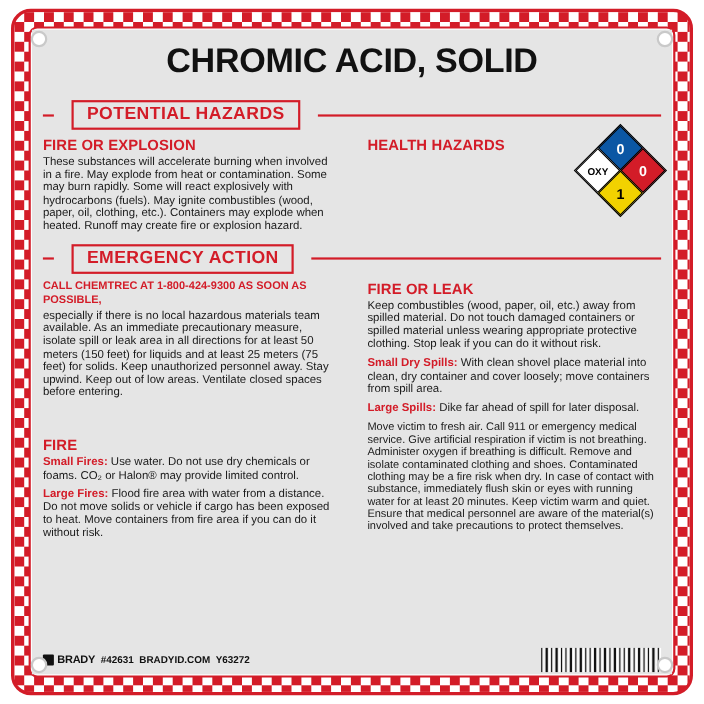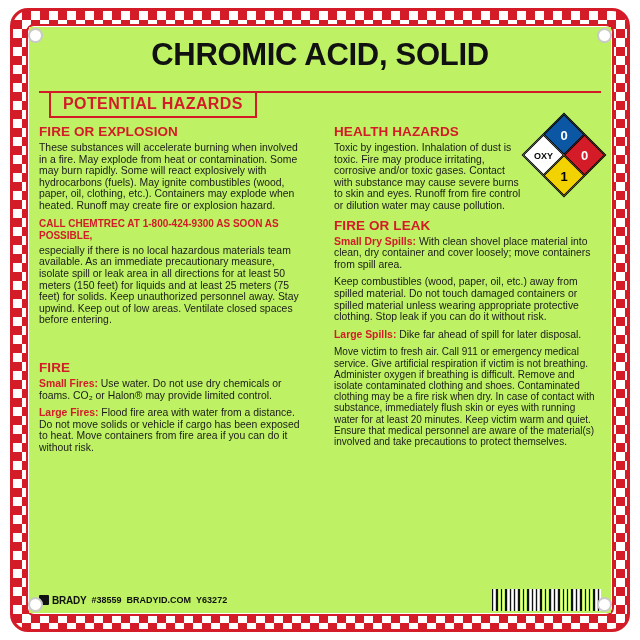--- a/index.html
+++ b/index.html
@@ -29,21 +29,21 @@
     content:"";
     position:absolute;
     left:13px;top:13px;right:13px;bottom:13px;
     background:#ffffff;
     border:2px solid #d31c28;
     border-radius:8px;
   }
   .inner{
     position:absolute;
     left:29px;top:27px;right:29px;bottom:27px;
-    background:#bef264;
+    background:#e5e5e5;
     z-index:3;
     padding:4px 10px 0 10px;
     box-sizing:border-box;
     overflow:hidden;
   }
   
   .hole{
     position:absolute;width:11px;height:11px;border-radius:50%;
     background:#ffffff;border:2px solid #c9c9c9;z-index:5;
   }
@@ -58,22 +58,22 @@
     font-size:31px;
     letter-spacing:-0.3px;
     color:#111111;
     margin:6px 0 6px 0;
     font-family:"Liberation Sans", sans-serif;
   }
 
   
   .banner{
     display:flex;
-    align-items:flex-start;
-    gap:0;
+    align-items:center;
+    gap:16px;
     margin:18px 0 6px 0;
   }
   .banner .rule{flex:1 1 auto;height:2px;background:#d31c28;}
   .banner .lbl{
     border:2px solid #d31c28;
     color:#d31c28;
     font-weight:bold;
     font-size:16px;
     letter-spacing:.4px;
     padding:2px 12px 3px 12px;
@@ -197,52 +197,56 @@
               </div>
             <div class="q white">
                 <span>OXY</span>
               </div>
             <div class="q yellow">
                 <span>1</span>
               </div>
           </div>
         </div>
         <h3>HEALTH HAZARDS</h3>
-        <p style="width:72%">Toxic by ingestion. Inhalation of dust is toxic. Fire may produce irritating, corrosive and/or toxic gases. Contact with substance may cause severe burns to skin and eyes. Runoff from fire control or dilution water may cause pollution.</p>
-      </div>
-    </div>
-
+      </div>
+    </div>
+
+    <div class="banner left" style="margin-top:4px">
+      <div class="rule first"></div>
+      <div class="lbl">EMERGENCY ACTION</div>
+      <div class="rule"></div>
+    </div>
 
     <div class="cols">
       <div class="col-l">
         <p class="ea-title">CALL CHEMTREC AT 1-800-424-9300 AS SOON AS POSSIBLE,</p>
         <p> especially if there is no local hazardous materials team available. As an immediate precautionary measure, isolate spill or leak area in all directions for at least 50 meters (150 feet) for liquids and at least 25 meters (75 feet) for solids. Keep unauthorized personnel away. Stay upwind. Keep out of low areas. Ventilate closed spaces before entering.</p>
 
         <h3 style="margin-top:34px">FIRE</h3>
         <p><span class="inline-h">Small Fires:</span><span> Use water. Do not use dry chemicals or foams. CO₂ or Halon® may provide limited control.</span></p>
         <p><span class="inline-h">Large Fires:</span><span> Flood fire area with water from a distance. Do not move solids or vehicle if cargo has been exposed to heat. Move containers from fire area if you can do it without risk.</span></p>
       </div>
 
       <div class="col-r">
         <h3>FIRE OR LEAK</h3>
+        <p>Keep combustibles (wood, paper, oil, etc.) away from spilled material. Do not touch damaged containers or spilled material unless wearing appropriate protective clothing. Stop leak if you can do it without risk.</p>
         <p><span class="inline-h">Small Dry Spills:</span><span> With clean shovel place material into clean, dry container and cover loosely; move containers from spill area.</span></p>
-        <p>Keep combustibles (wood, paper, oil, etc.) away from spilled material. Do not touch damaged containers or spilled material unless wearing appropriate protective clothing. Stop leak if you can do it without risk.</p>
         <p><span class="inline-h">Large Spills:</span><span> Dike far ahead of spill for later disposal.</span></p>
 
         <p style="font-size:10px;line-height:11.2px">Move victim to fresh air. Call 911 or emergency medical service. Give artificial respiration if victim is not breathing. Administer oxygen if breathing is difficult. Remove and isolate contaminated clothing and shoes. Contaminated clothing may be a fire risk when dry. In case of contact with substance, immediately flush skin or eyes with running water for at least 20 minutes. Keep victim warm and quiet. Ensure that medical personnel are aware of the material(s) involved and take precautions to protect themselves.</p>
       </div>
     </div>
 
     <div class="footer">
       <div class="lft">
         <span class="brady-logo">
             <span class="brady-mark"></span>
             <span>BRADY</span>
           </span>
-        <span>#38559</span>
+        <span>#42631</span>
         <span>BRADYID.COM</span>
         <span>Y63272</span>
       </div>
       <div class="barcode">
         <i></i>
           <i class="g"></i>
           <i class="w"></i>
           <i class="g"></i>
           <i></i>
           <i class="g"></i>

